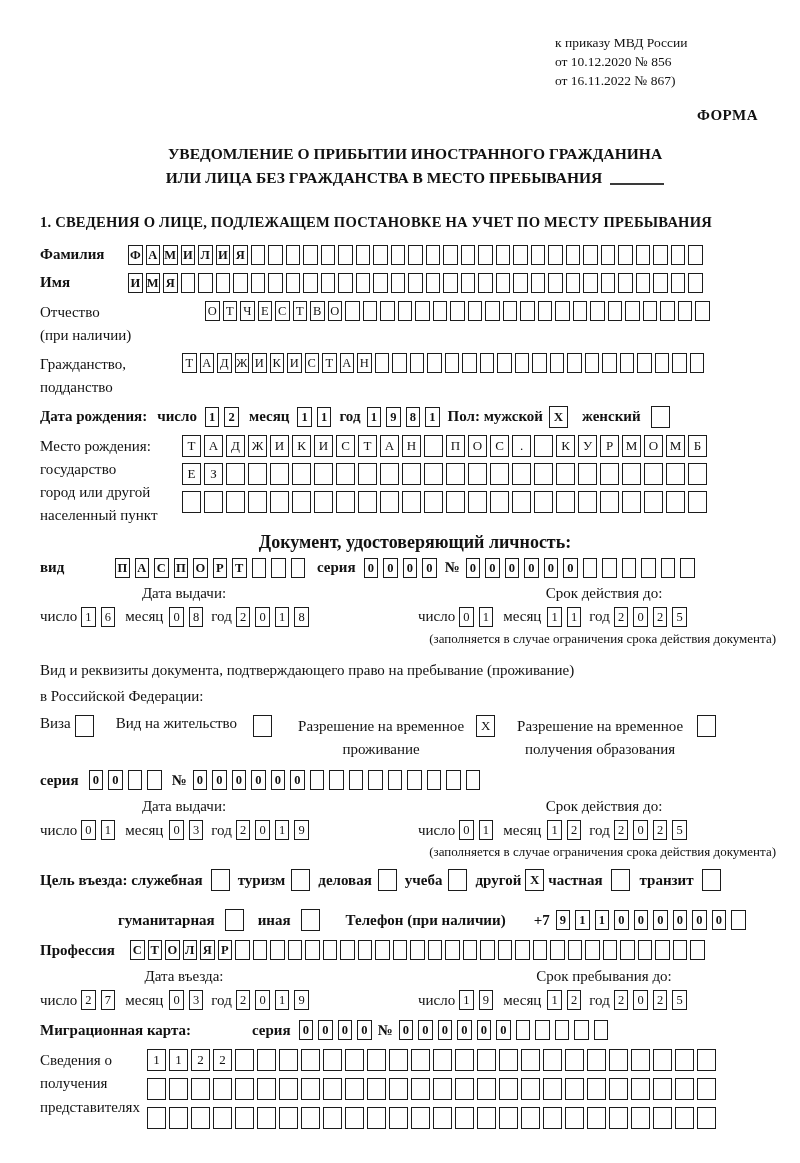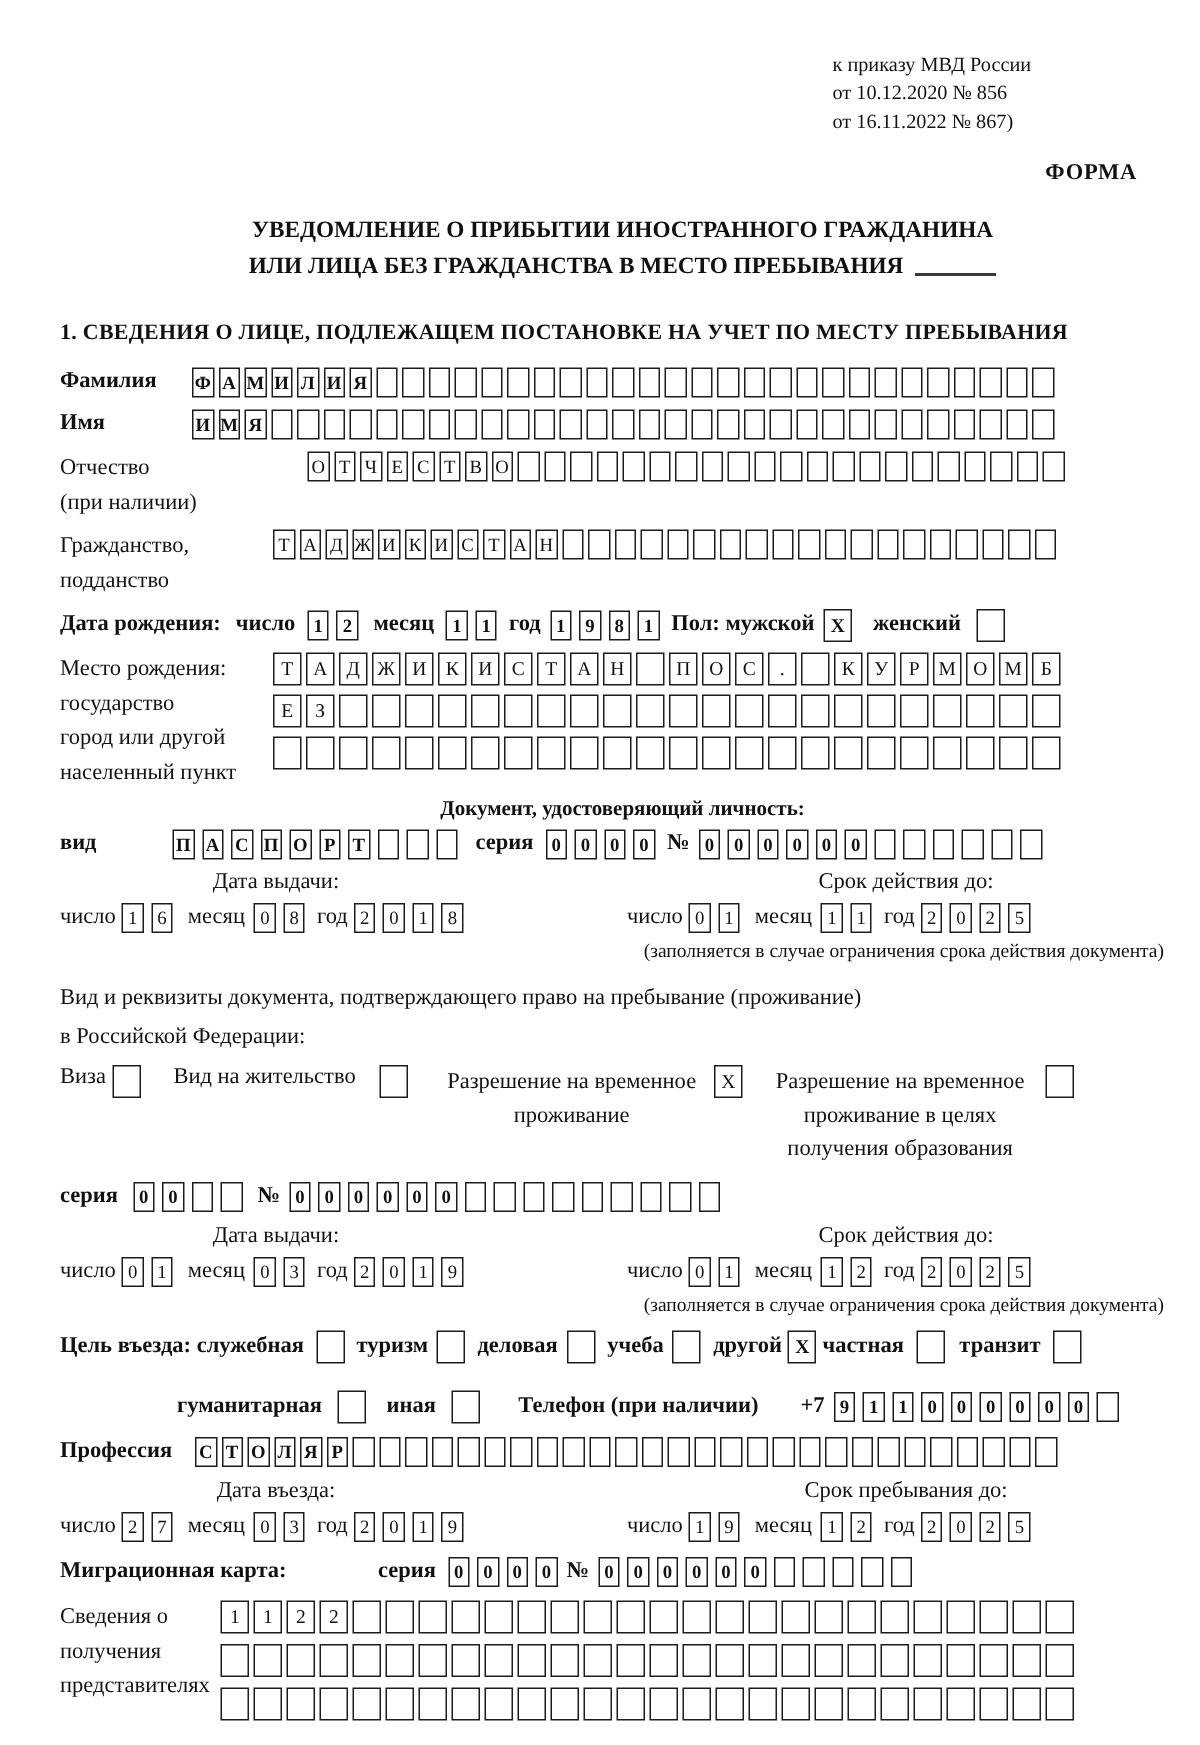--- a/index.html
+++ b/index.html
@@ -29,21 +29,21 @@
   .cells.sp { gap:5px; }
   .cell {
     flex:none; width:14.5px; height:20px; border:1.6px solid #1c1c1c;
     font-size:12.5px; line-height:18px; text-align:center; background:#fff;
   }
   .wide .cell { width:19px; height:22px; line-height:20px; font-size:13px; }
   .vgap { margin-top:6px; }
   .mr4{margin-right:4px;} .mr6{margin-right:6px;} .mr8{margin-right:8px;}
   .mr10{margin-right:10px;} .mr12{margin-right:12px;} .mr14{margin-right:14px;}
 
-  .center-bold { text-align:center; font-weight:bold; font-size:14px; margin-top:10px; }
+  .center-bold { text-align:center; font-weight:bold; font-size:18px; margin-top:10px; }
 
   .twocol { display:flex; margin-top:8px; }
   .col1 { width:378px; }
   .col2 { flex:1; }
   .colhead { text-align:center; margin-bottom:5px; }
   .dgrow { display:flex; align-items:center; }
   .note-r { text-align:right; font-size:13px; margin-top:4px; padding-right:14px; }
   .para { margin-top:10px; line-height:1.75; }
 
   .ckgroup { display:flex; align-items:flex-start; margin-top:6px; }
@@ -446,21 +446,20 @@
       </div>
     <div class="cklabel-multi" style="margin-right:12px;">
       <div>Разрешение на временное</div>
       <div>проживание</div>
     </div>
     <div class="cells wide" style="margin-right:22px;">
         <span class="cell">X</span>
       </div>
     <div class="cklabel-multi" style="margin-right:14px;">
       <div>Разрешение на временное</div>
-      <div>проживание в целях</div>
       <div>получения образования</div>
     </div>
     <div class="cells wide">
         <span class="cell"></span>
       </div>
   </div>
 
   <div class="frow" style="margin-top:10px;">
     <div class="lbl mr10">серия</div>
     <div class="cells sp mr10">

